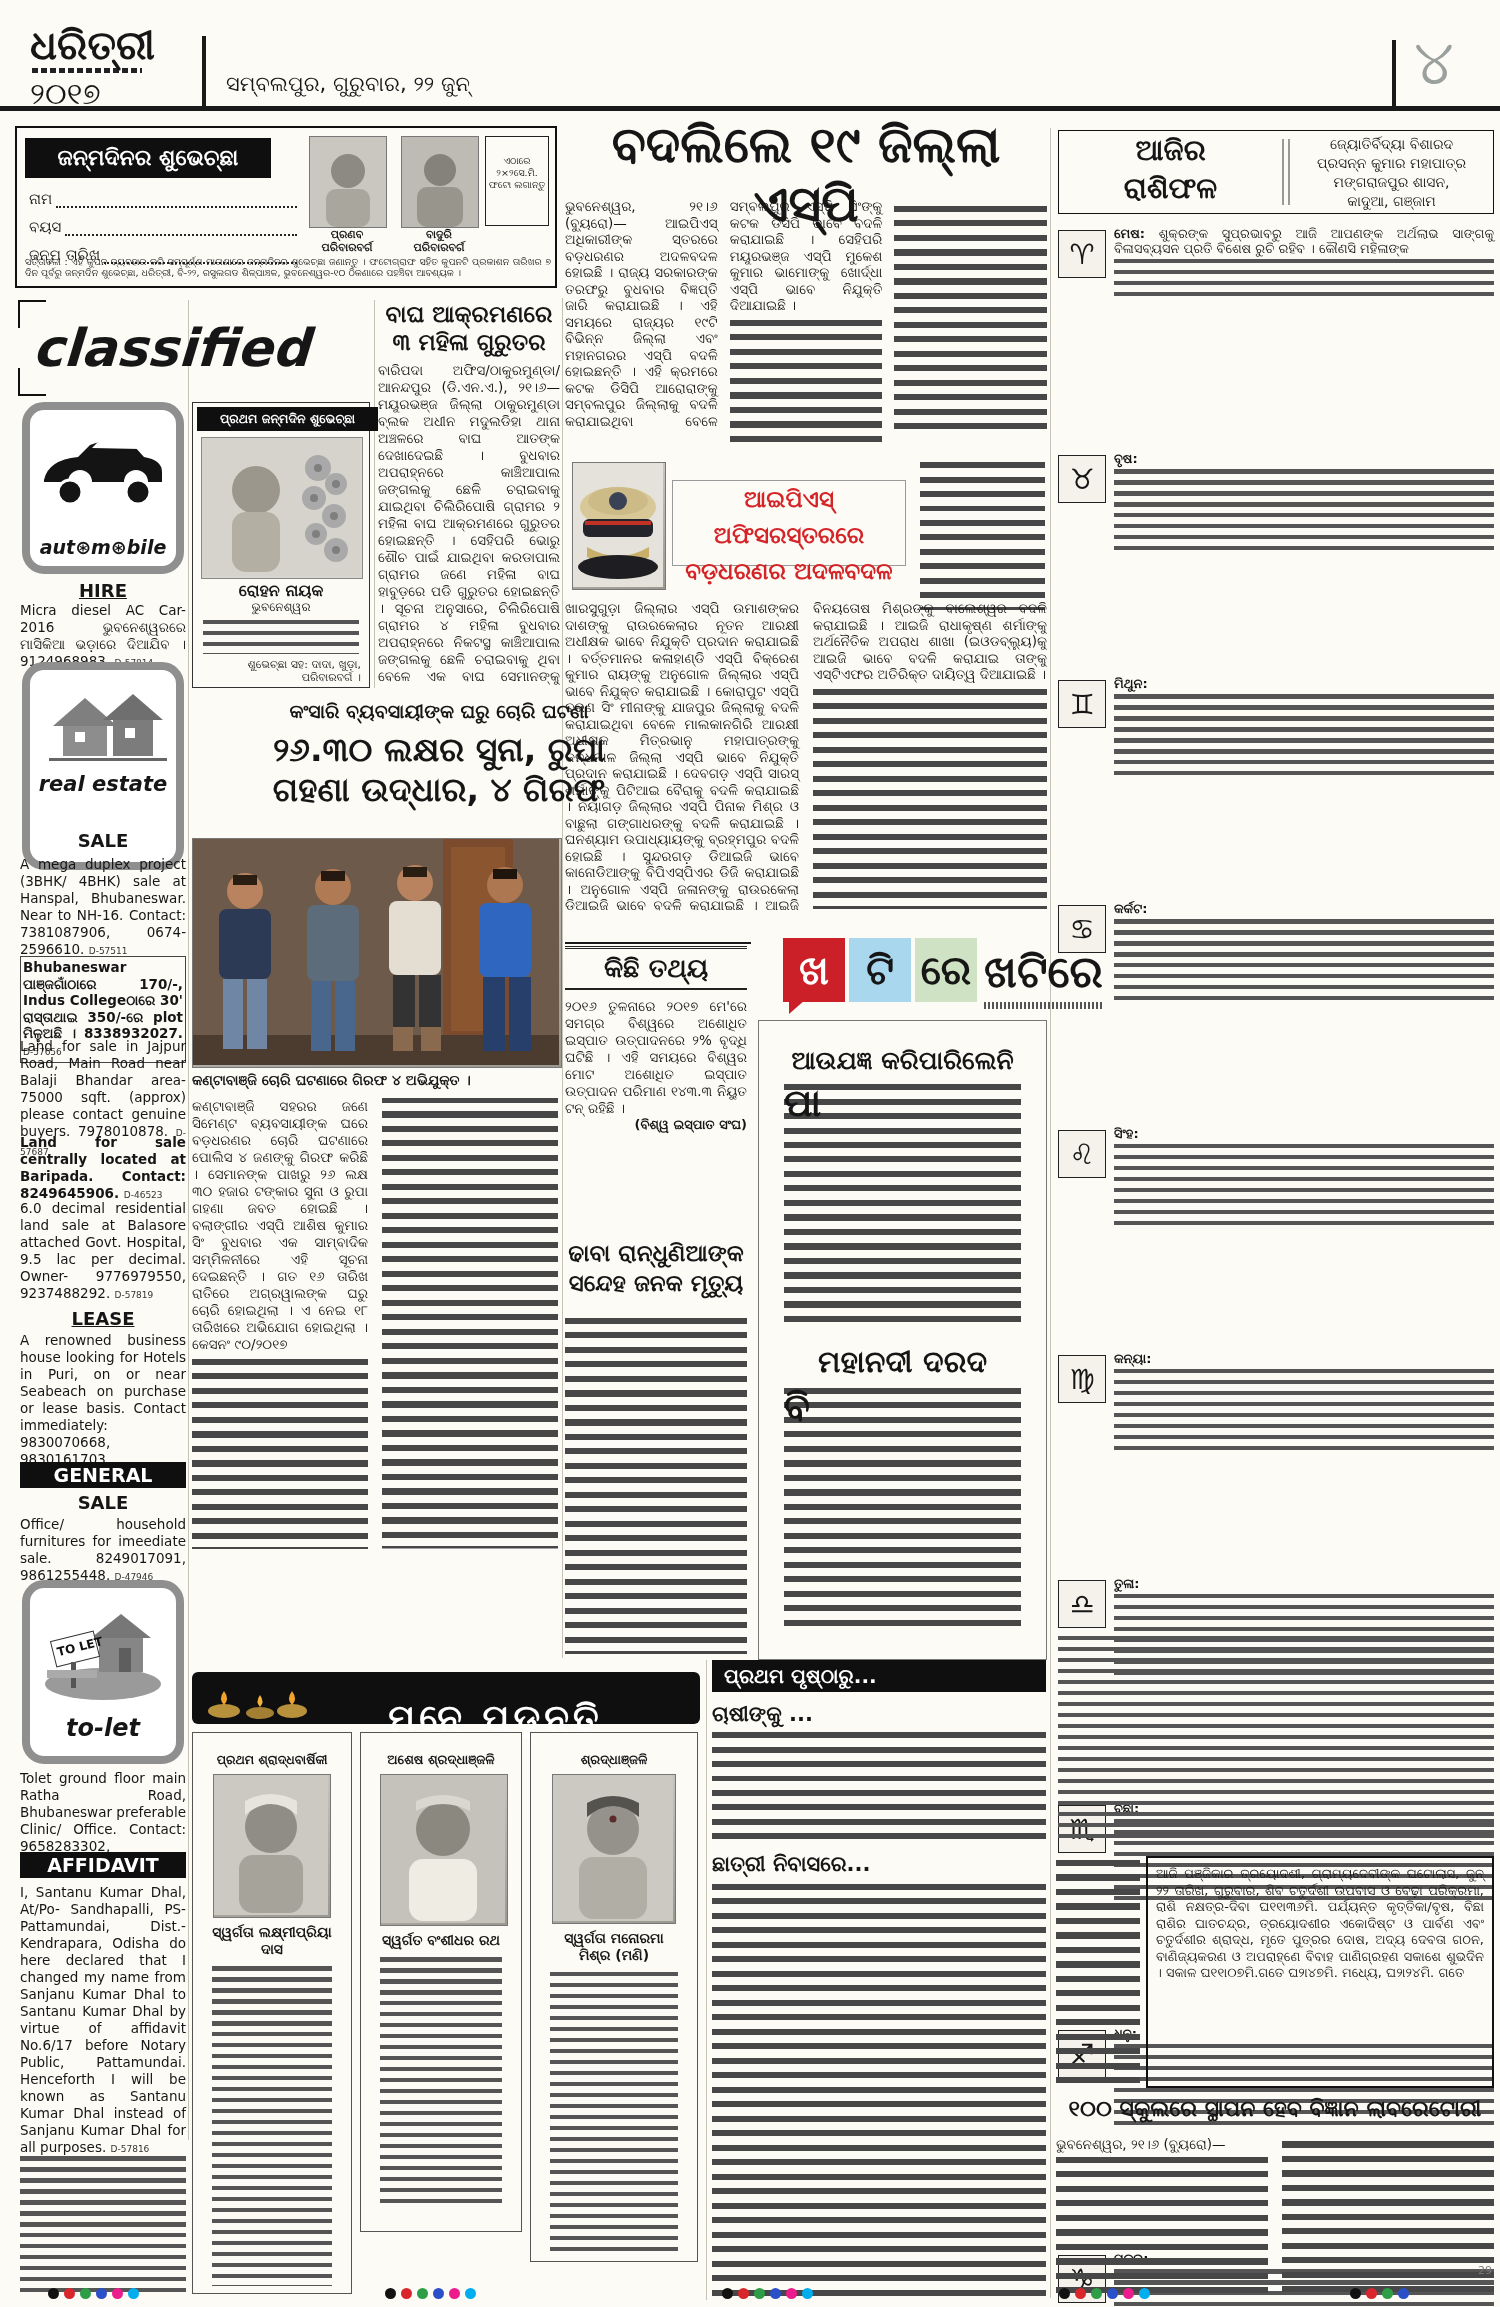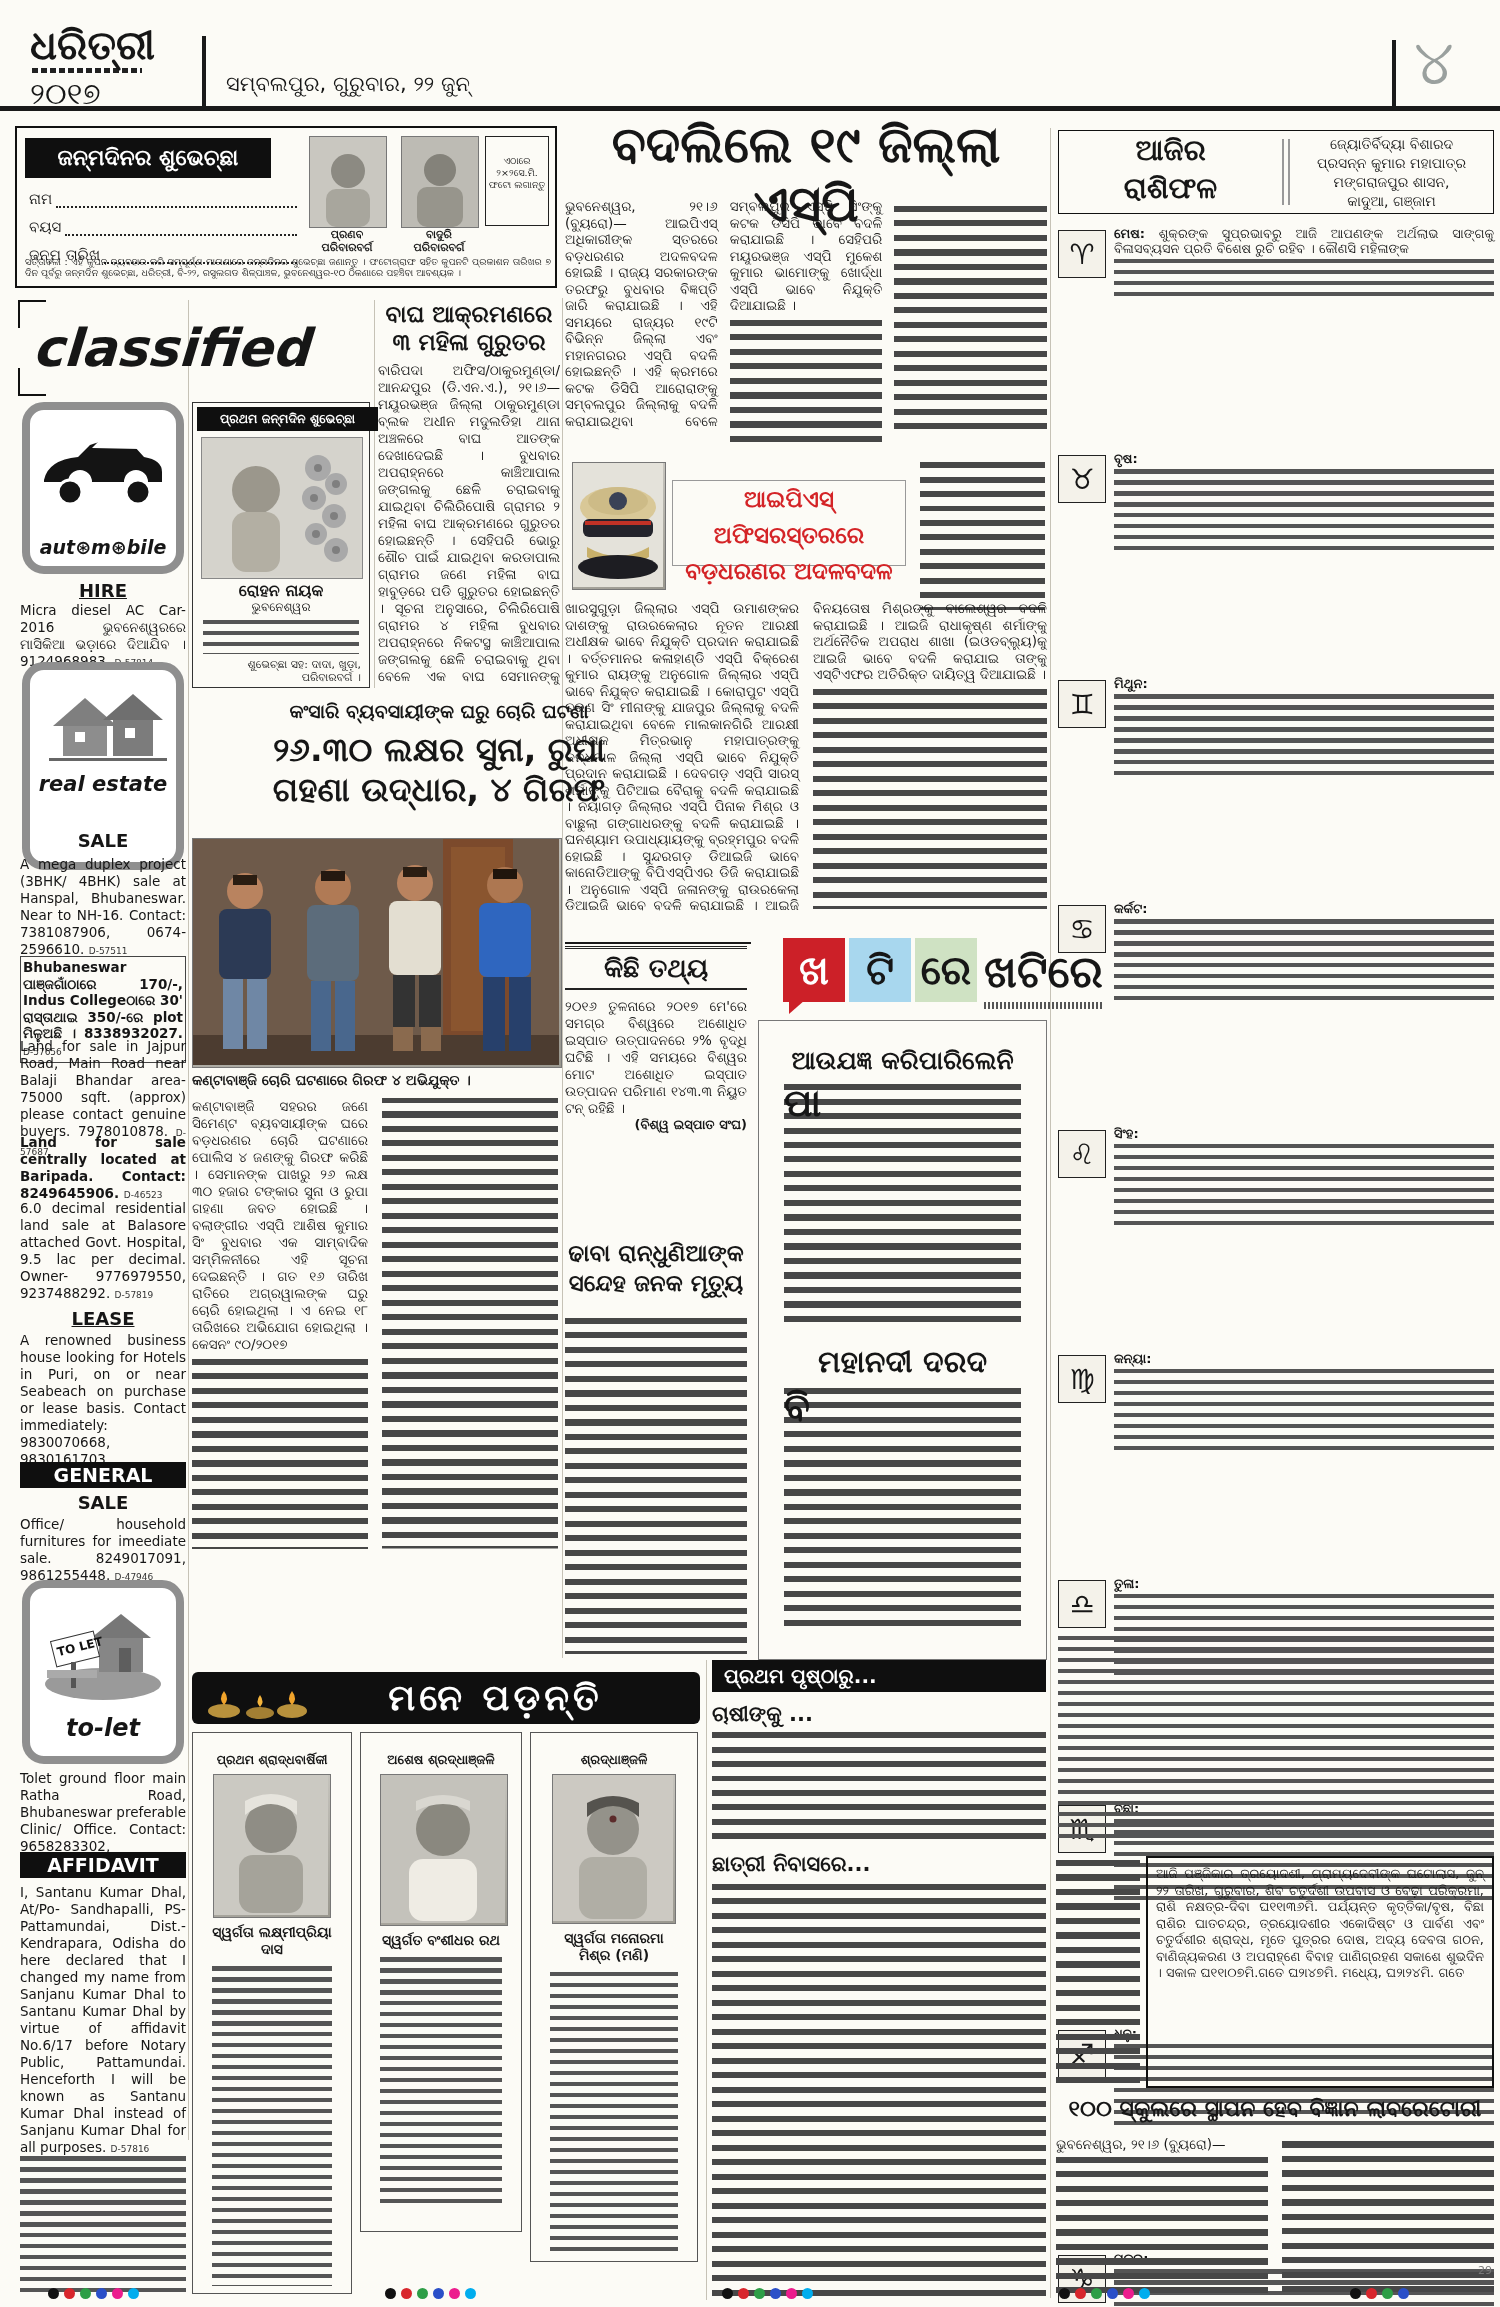--- a/index.html
+++ b/index.html
@@ -361,21 +361,21 @@
         </g>
       <g>
           <ellipse cx="58" cy="38" rx="14" ry="6" fill="#a37f33"></ellipse>
           <path d="M58 20 q5 7 0 12 q-5 -5 0 -12z" fill="#f4b43c"></path>
         </g>
       <g>
           <ellipse cx="90" cy="36" rx="15" ry="7" fill="#b8913c"></ellipse>
           <path d="M90 16 q6 8 0 14 q-6 -6 0 -14z" fill="#f0a32b"></path>
         </g>
     </svg>
-    <div class="c" style="font-size:36px;line-height:52px;letter-spacing:4px;padding-left:99px;">ମନେ ପଡ଼ନ୍ତି</div>
+    <div class="c" style="font-size:36px;line-height:52px;letter-spacing:4px;padding-left:99px;margin-top:20px;">ମନେ ପଡ଼ନ୍ତି</div>
   </div>
 
   <div class="abs obox" style="left:192px;top:1732px;width:160px;height:562px;">
     <div class="c b" style="font-size:12.5px;">ପ୍ରଥମ ଶ୍ରାଦ୍ଧବାର୍ଷିକୀ</div>
     <div class="photo" style="width:116px;height:142px;margin:6px auto;">
       <svg width="114" height="140">
           <rect width="114" height="140" fill="#cbc9c2"></rect>
           <circle cx="57" cy="52" r="26" fill="#8f8d85"></circle>
           <path d="M31 40 q26 -22 52 0 l0 -14 q-26 -14 -52 0 z" fill="#e6e4dd"></path>
           <rect x="25" y="80" width="64" height="58" rx="14" fill="#a5a39a"></rect>

